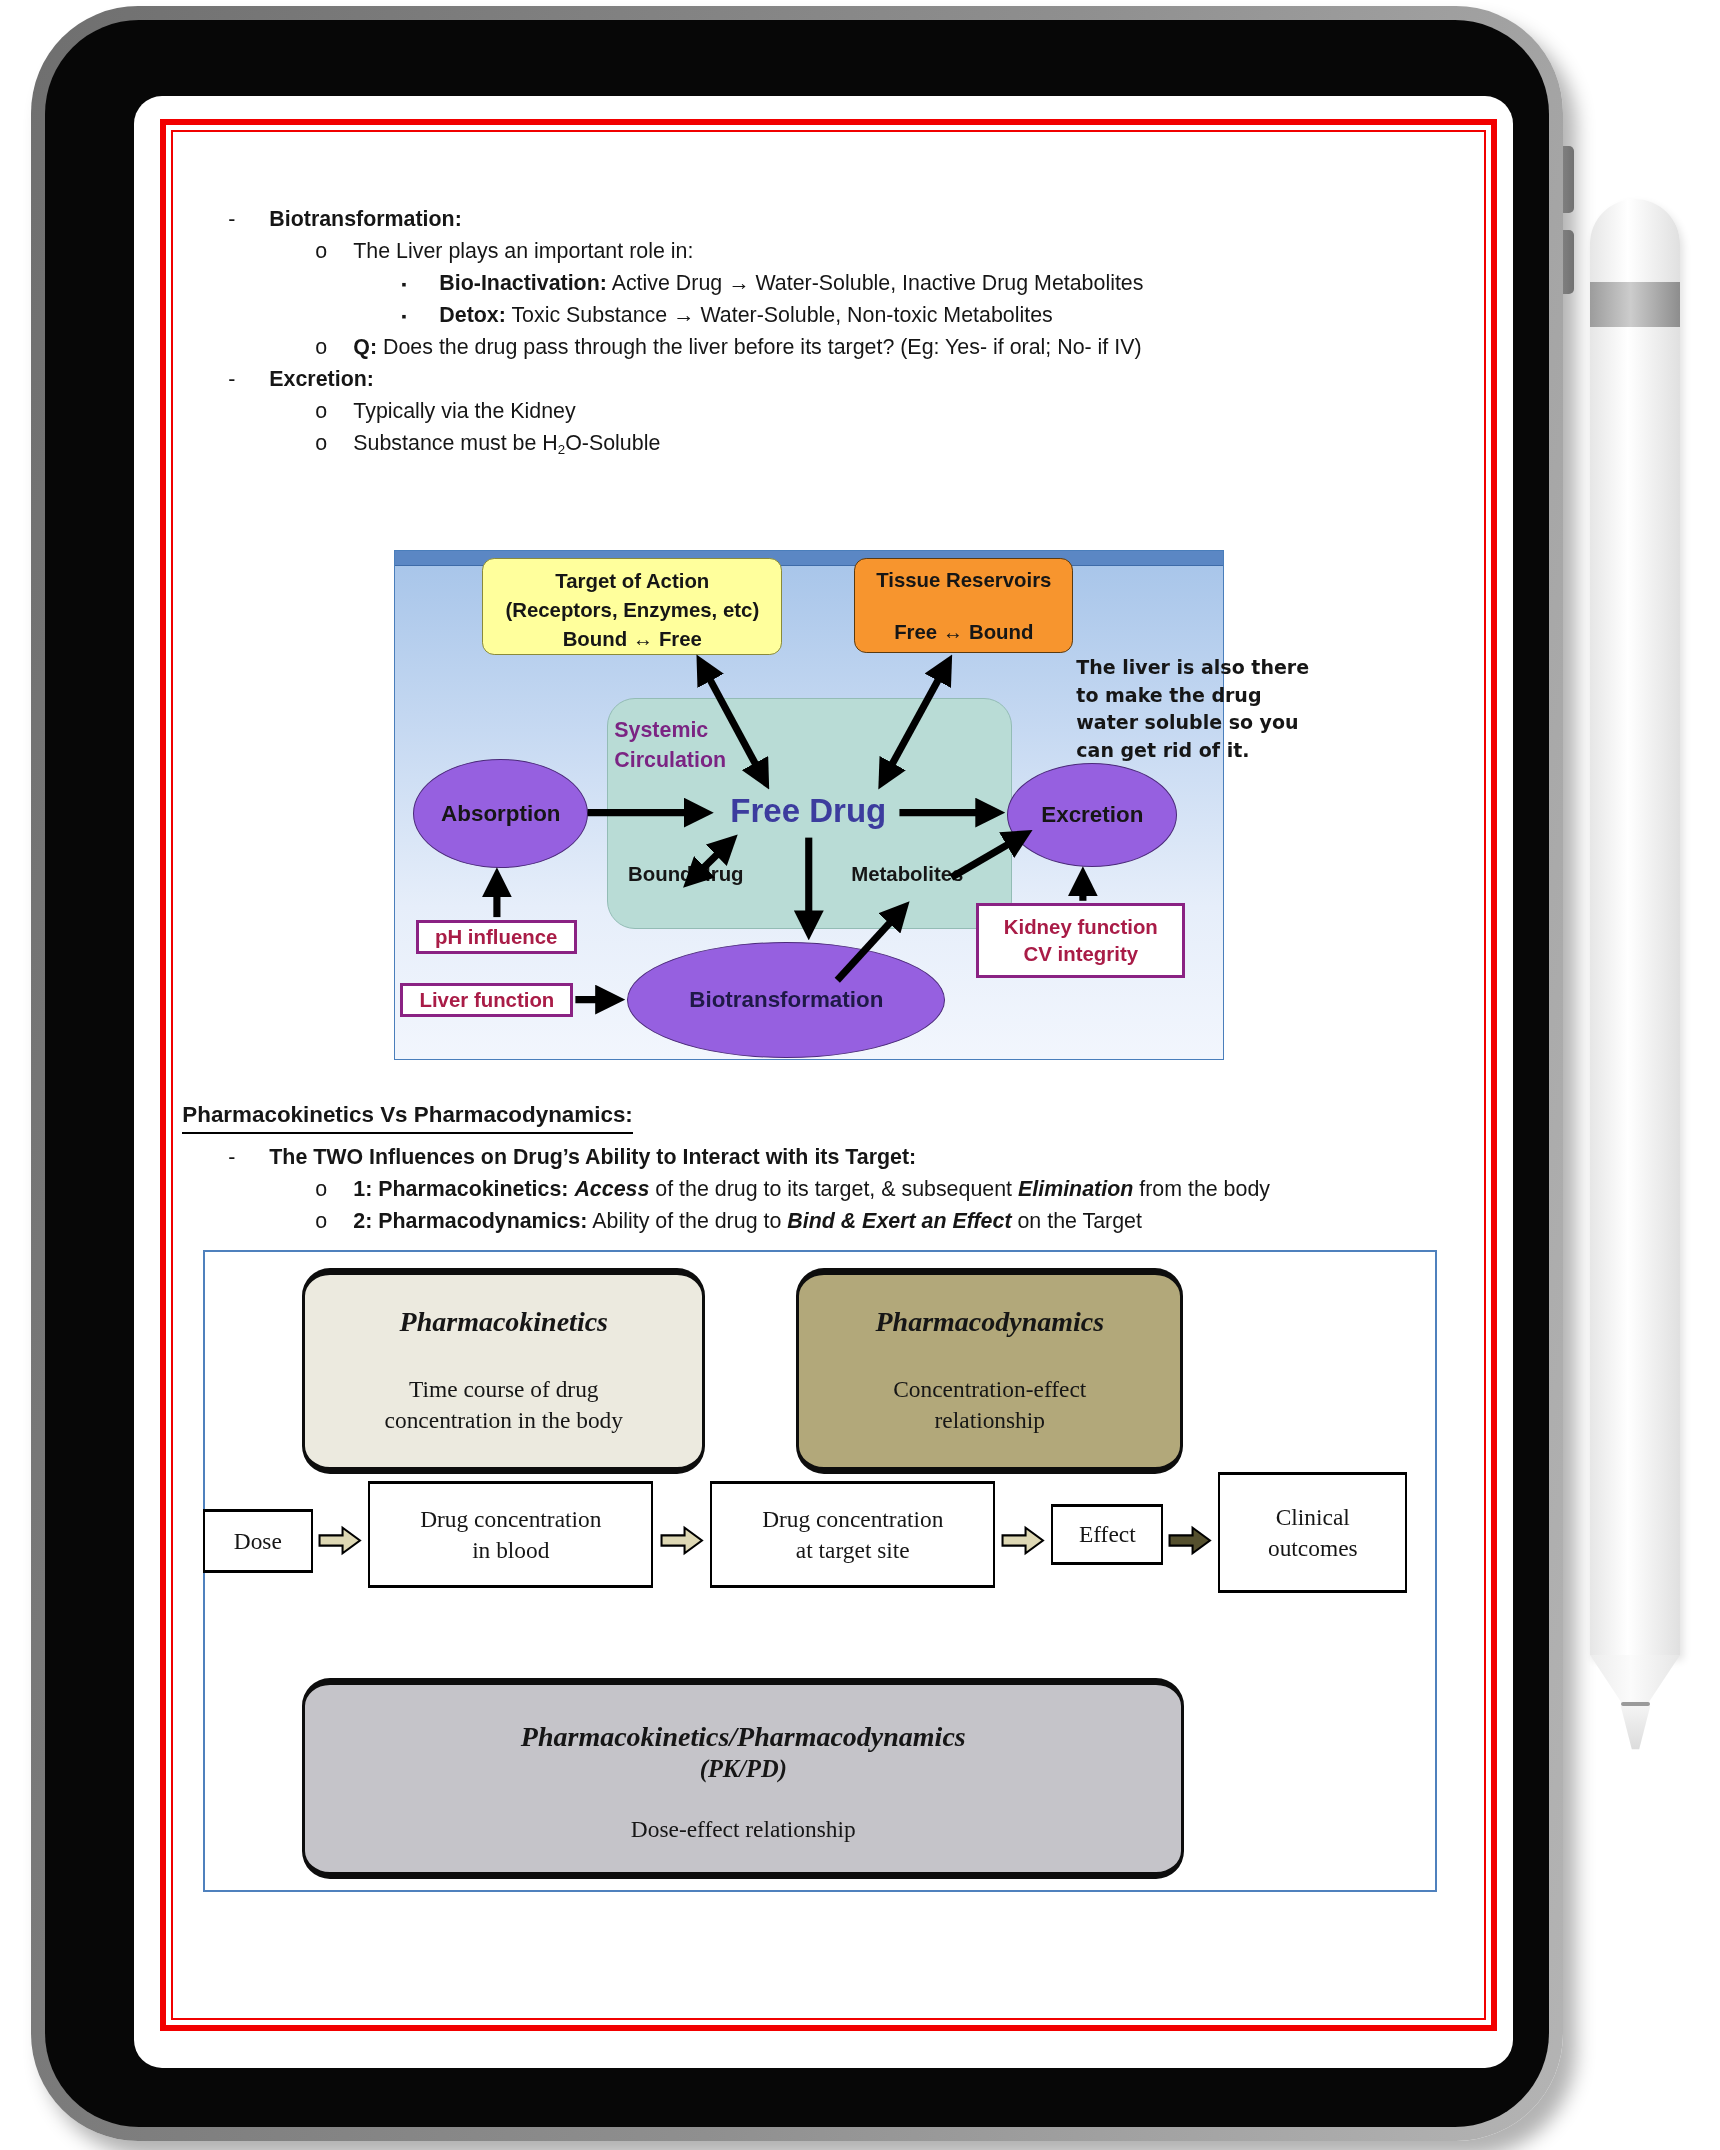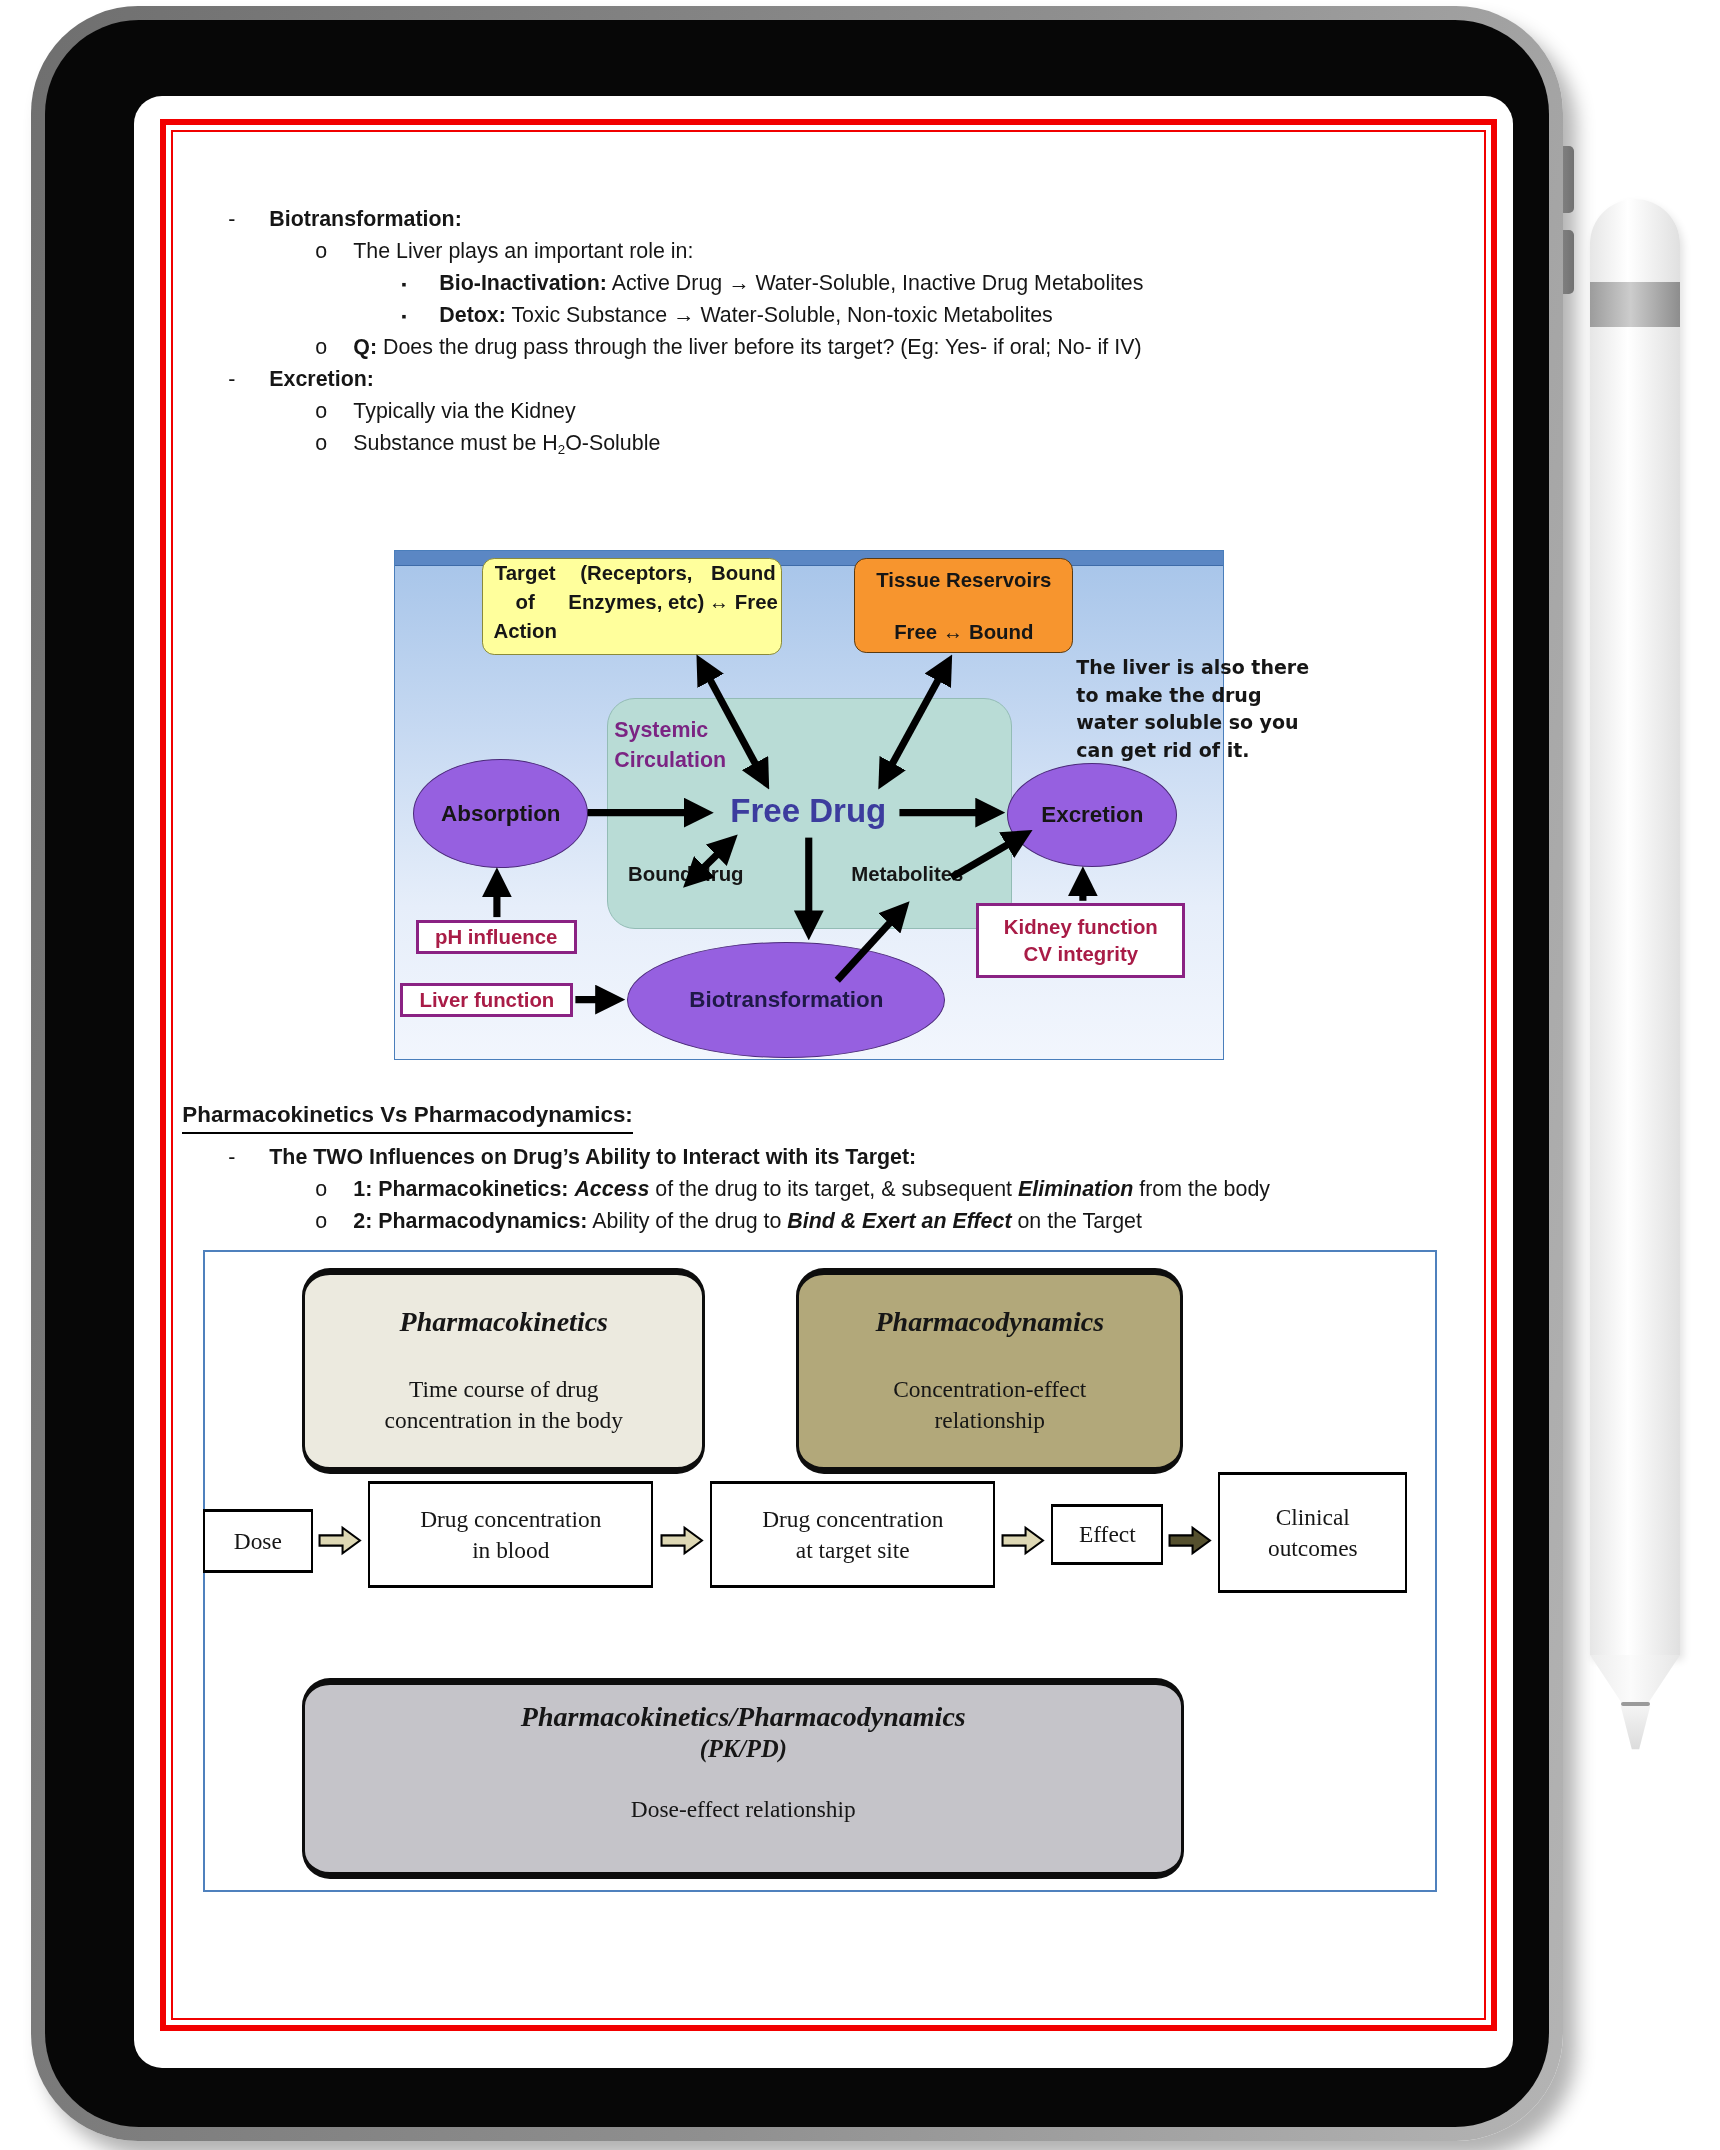--- a/index.html
+++ b/index.html
@@ -63,21 +63,21 @@
 
   
   .d1 { position:absolute; left:260px; top:454px; width:828px; height:508px;
         border:1.5px solid var(--c-diagram1-border,#4a7ebb);
         background:linear-gradient(180deg,var(--c-diagram1-bg-top,#a6c4e9) 0%,#c3d7f1 32%,#e6eefa 70%,var(--c-diagram1-bg-bottom,#f2f6fd) 100%); }
   .d1-topbar { position:absolute; left:0; top:0; width:100%; height:13.3px;
                background:var(--c-diagram1-topbar,#5b87c4); border-bottom:1.5px solid #3e6ba8; }
   .d1 .box { position:absolute; text-align:center; font-weight:700; }
   .d1-target { left:87px; top:6.6px; width:298px; height:95px; border-radius:12.2px;
                background:var(--c-yellow-box,#ffff9c); border:1.5px solid var(--c-yellow-box-border,#8a8a3a);
-               font-size:20.4px; line-height:29px; display:flex; flex-direction:row; justify-content:flex-end; }
+               font-size:20.4px; line-height:29px; display:flex; flex-direction:column; justify-content:flex-end; }
   .d1-tissue { left:459px; top:6.6px; width:219px; height:95px; border-radius:12.2px;
                background:var(--c-orange-box,#f7952e); border:1.5px solid var(--c-orange-box-border,#5a3a10);
                font-size:20.4px; line-height:29px; display:flex; flex-direction:column; justify-content:space-between; padding:7.1px 0 5.1px 0; box-sizing:border-box; }
   .d1-note { position:absolute; left:681px; top:103px; width:153px; font-family:"DejaVu Sans",sans-serif;
              font-weight:700; font-size:19px; line-height:27.5px; white-space:nowrap; }
   .d1-teal { position:absolute; left:212px; top:147px; width:403px; height:229px; border-radius:28px;
              background:var(--c-teal-box,#b9dcd6); border:1px solid #93bcb5; }
   .d1-systemic { position:absolute; left:219px; top:164px; font-size:21.4px; font-weight:700; line-height:30px;
                  color:var(--c-systemic-text,#7b2483); }
   .d1-freedrug { position:absolute; left:260px; top:241px; width:306px; text-align:center;
@@ -103,21 +103,21 @@
         border:2.5px solid var(--c-diagram2-border,#4f81bd); background:#ffffff; box-sizing:border-box;
         font-family:"Liberation Serif", serif; }
   .d2 .bigbox { position:absolute; border:3.1px solid var(--c-box-border-dark,#0d0d0d);
                 border-top-width:7.1px; border-bottom-width:7.1px; border-radius:28px;
                 box-sizing:border-box; text-align:center; }
   .d2-pk   { left:97px; top:15.3px; width:403px; height:206px; background:var(--c-cream-box,#eceadf); }
   .d2-pd   { left:591px; top:15.3px; width:387px; height:206px; background:var(--c-khaki-box,#b2a87a); }
   .d2-pkpd { left:97px; top:426px; width:882px; height:201px; background:var(--c-gray-box,#c5c4c9); }
   .d2 .hd   { font-size:28px; font-weight:700; font-style:italic; margin-top:31px; }
   .d2 .bd   { font-size:23.4px; line-height:31px; margin-top:36px; }
-  .d2-pkpd .hd { margin-top:16px; }
+  .d2-pkpd .hd { margin-top:36px; }
   .d2-pkpd .sub-hd { font-size:24.5px; font-weight:700; font-style:italic; margin-top:2px; }
   .d2-pkpd .bd { margin-top:31px; }
   .d2 .flowbox { position:absolute; background:#ffffff; border:2px solid #000;
                  border-top-width:3.6px; border-bottom-width:3.6px;
                  display:flex; flex-direction:column; justify-content:center; text-align:center;
                  font-size:23.4px; line-height:31px; box-sizing:border-box; }
   .d2-dose    { left:-2.5px;  top:257px; width:110px; height:64px; }
   .d2-blood   { left:163px; top:229px; width:285px; height:107px; }
   .d2-target  { left:505px; top:229px; width:285px; height:107px; }
   .d2-effect  { left:846px; top:252px; width:112px; height:61px; }

